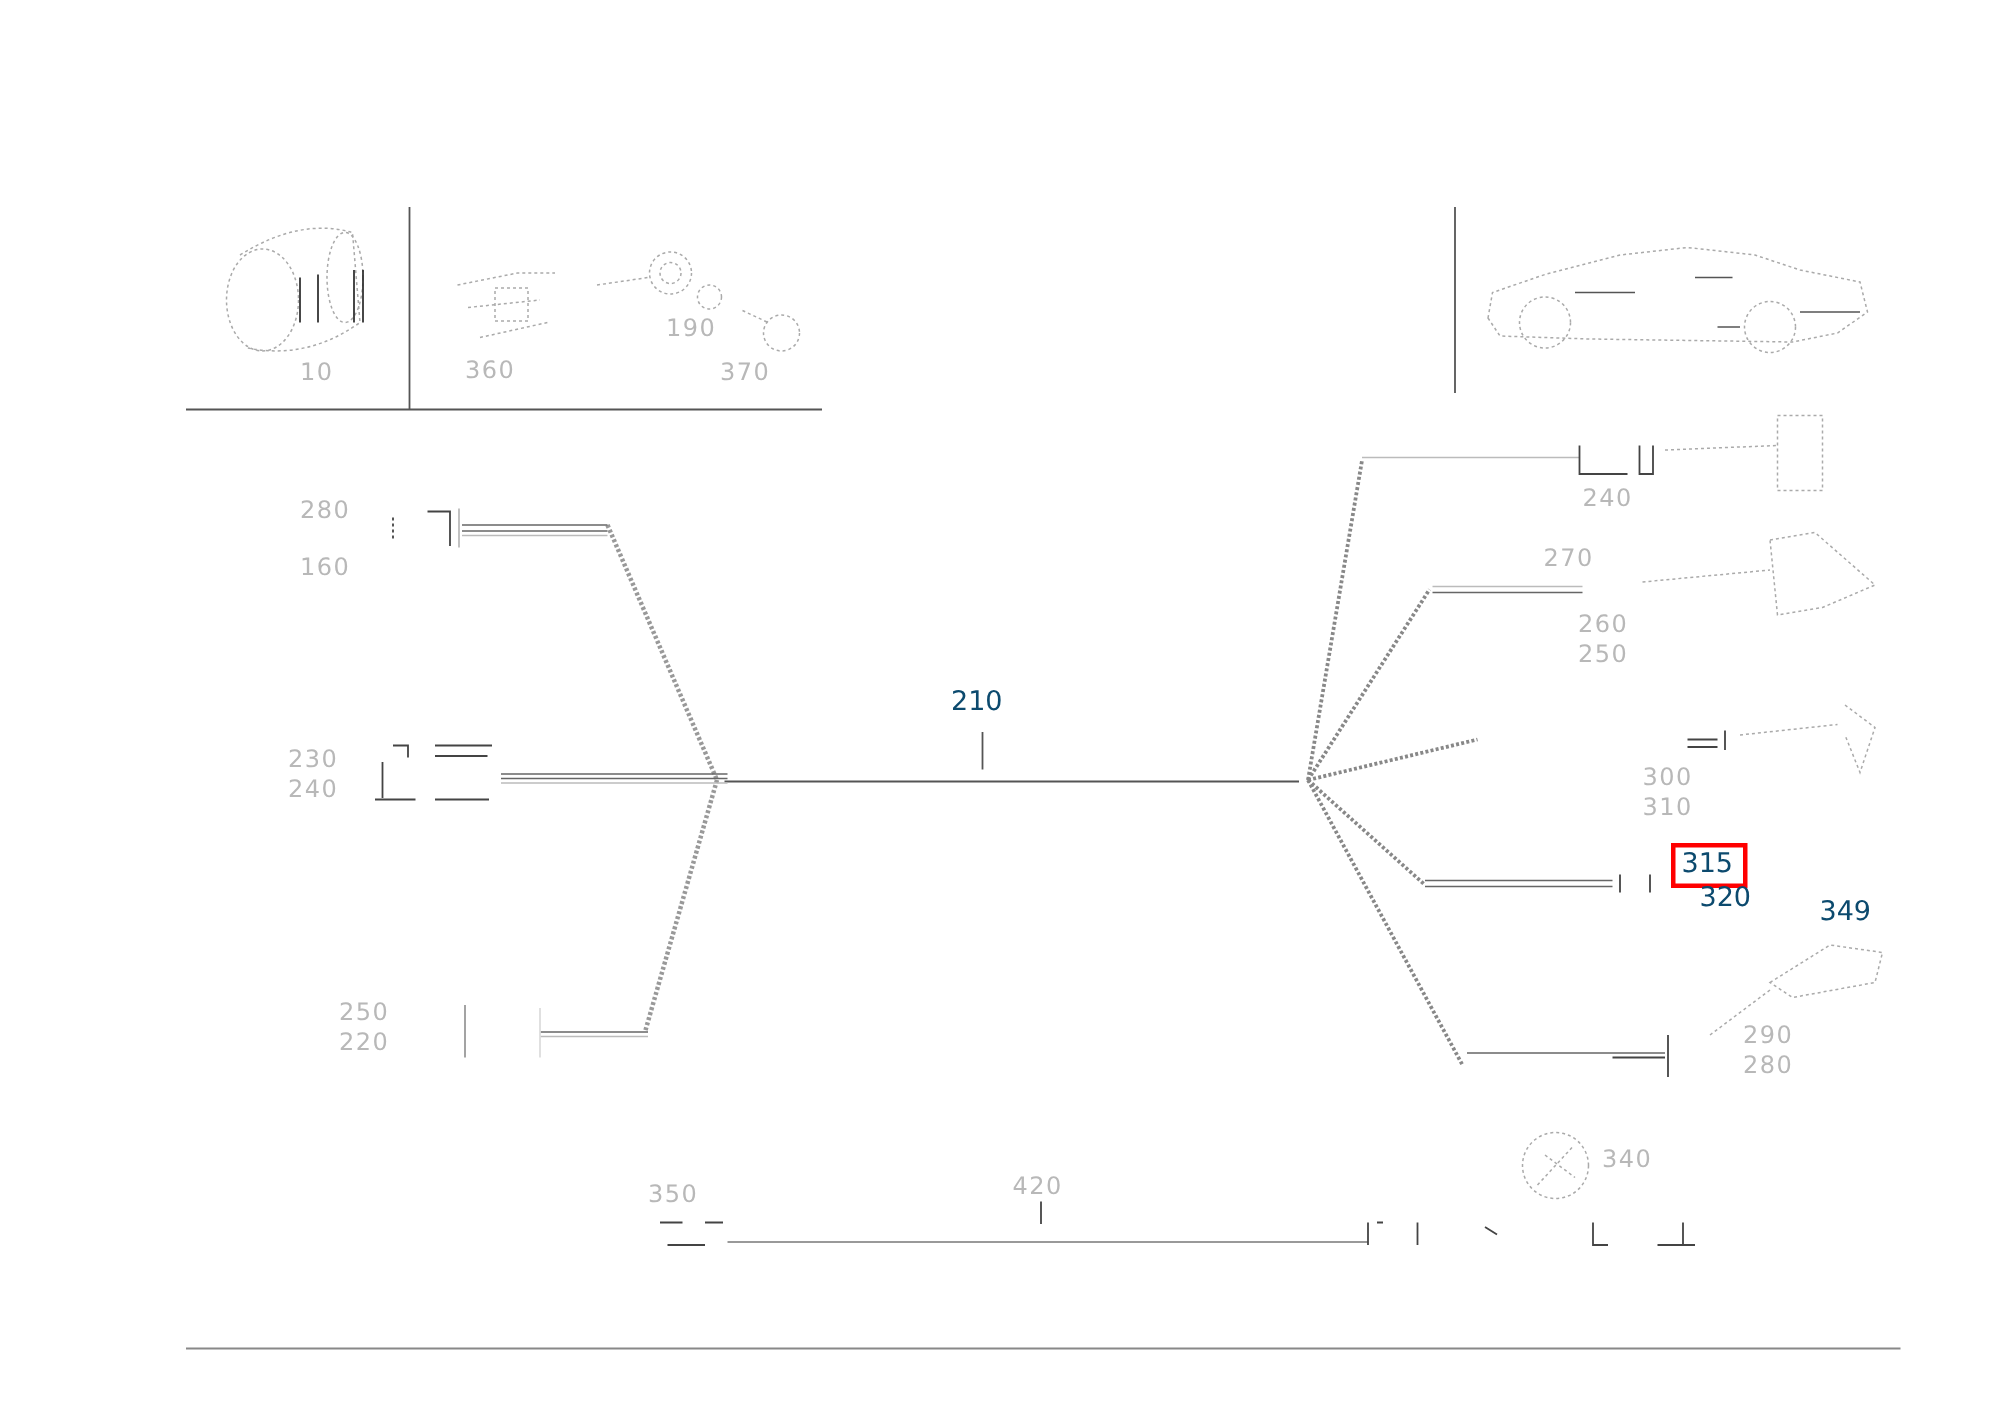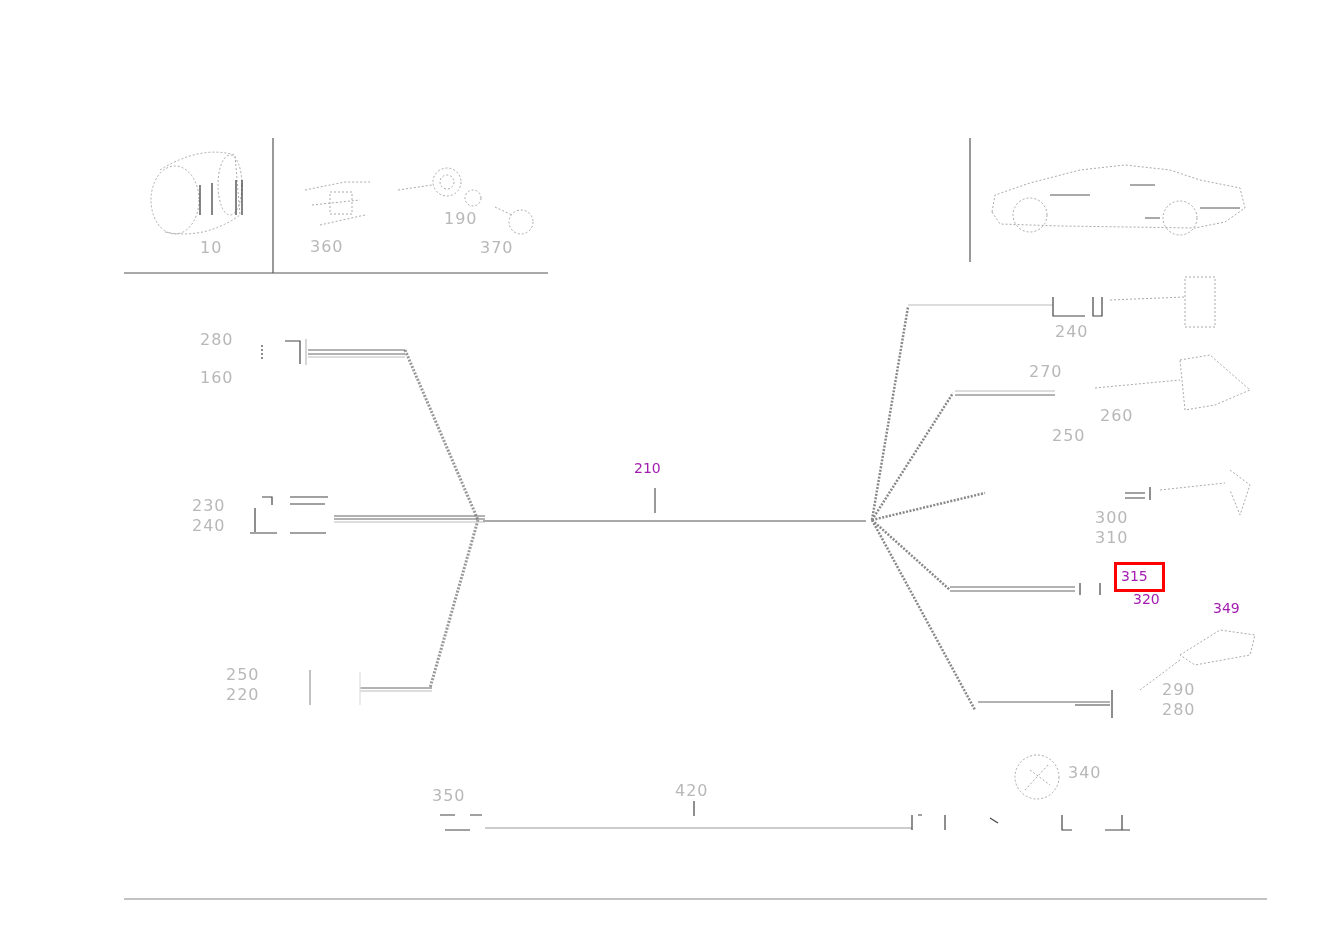--- a/index.html
+++ b/index.html
@@ -1,21 +1,21 @@
 <!DOCTYPE html>
 <html><head>
   <meta charset="utf-8">
   <style>
     html, body { margin: 0; padding: 0; background: #ffffff; }
     body { width: 1326px; height: 938px; position: relative; overflow: hidden;
            font-family: "DejaVu Sans", sans-serif; color: #555; }
     #canvas { position: absolute; left: 0; top: 0; width: 1326px; height: 938px; }
     .lbl { position: absolute; font-size: 16px; line-height: 20px; color: #b8b8b8;
            letter-spacing: 1px; text-align: center; white-space: pre; }
-    .lbl.dark { color: #a21caf; letter-spacing: 0; font-size: 14px; }
+    .lbl.dark { color: #0c4a6e; letter-spacing: 0; font-size: 18px; }
     .highlight { position: absolute; border: 3px solid #ff0000; box-sizing: border-box; }
   </style>
 </head>
 <body>
 
 <svg id="canvas" viewBox="0 0 1326 938" xmlns="http://www.w3.org/2000/svg">
 
   <g stroke="#555" stroke-width="1.2" fill="none">
     <line x1="124" y1="273" x2="548" y2="273"></line>
     <line x1="273" y1="138" x2="273" y2="273"></line>
@@ -144,21 +144,21 @@
 
 <div class="lbl" style="left:200px;top:330px;">280</div>
 <div class="lbl" style="left:200px;top:368px;">160</div>
 <div class="lbl" style="left:192px;top:496px;">230</div>
 <div class="lbl" style="left:192px;top:516px;">240</div>
 <div class="lbl" style="left:226px;top:665px;">250</div>
 <div class="lbl" style="left:226px;top:685px;">220</div>
 
 <div class="lbl" style="left:1055px;top:322px;">240</div>
 <div class="lbl" style="left:1029px;top:342px;margin-top:20px;">270</div>
-<div class="lbl" style="left:1052px;top:406px;margin-left:48px;">260</div>
+<div class="lbl" style="left:1052px;top:406px;">260</div>
 <div class="lbl" style="left:1052px;top:426px;">250</div>
 <div class="lbl" style="left:1095px;top:508px;">300</div>
 <div class="lbl" style="left:1095px;top:528px;">310</div>
 
 <div class="highlight" style="left:1114px;top:562px;width:51px;height:30px;"></div>
 <div class="lbl dark" style="left:1121px;top:566px;">315</div>
 <div class="lbl dark" style="left:1121px;top:589px;margin-left:12px;">320</div>
 
 <div class="lbl dark" style="left:1213px;top:598px;">349</div>
 <div class="lbl" style="left:1162px;top:680px;">290</div>

